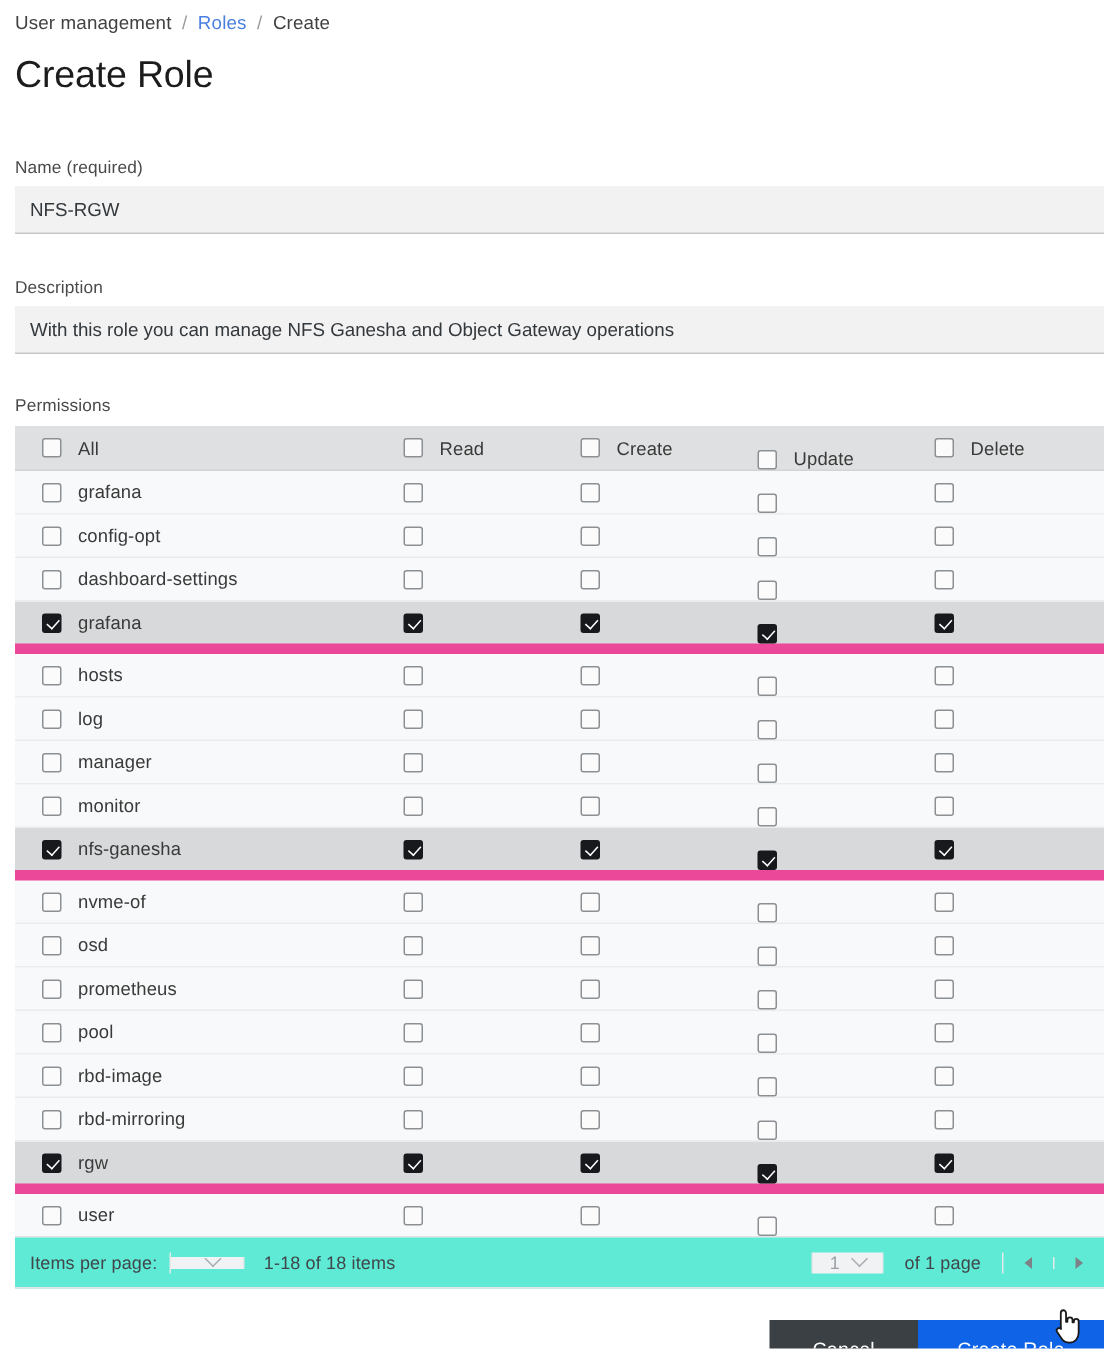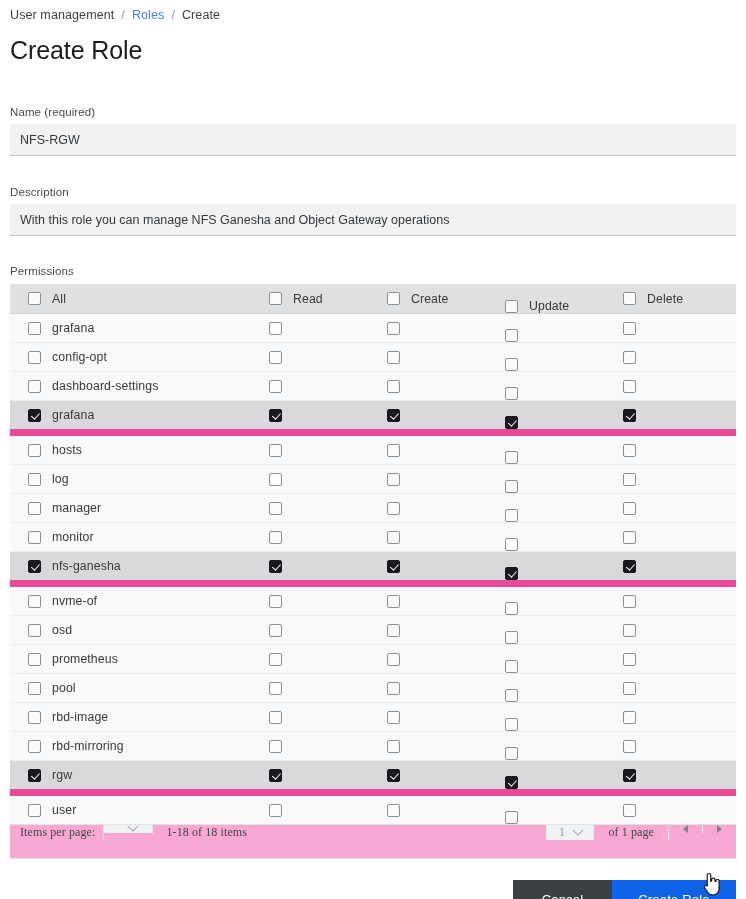--- a/index.html
+++ b/index.html
@@ -157,27 +157,26 @@
   .cb-text {
     margin-left: 11px;
     white-space: nowrap;
     letter-spacing: .1px;
   }
   thead .cb-text { color: #3a3a3a; }
 
   
   .pager {
     display: flex;
-    align-items: flex-start;
+    align-items: center;
     height: 33px;
-    background: #f9a8d4;
+    background: #5eead4;
     border-bottom: 1px solid #e2e3e5;
     font-size: 12px;
     color: #41464b;
-    font-family: Liberation Serif, serif;
   }
   .pager-cell {
     display: flex;
     align-items: center;
     border-right: 1px solid #e6e7e9;
   }
   .pager-label {
     padding-left: 10px;
     padding-right: 8px;
     white-space: nowrap;

